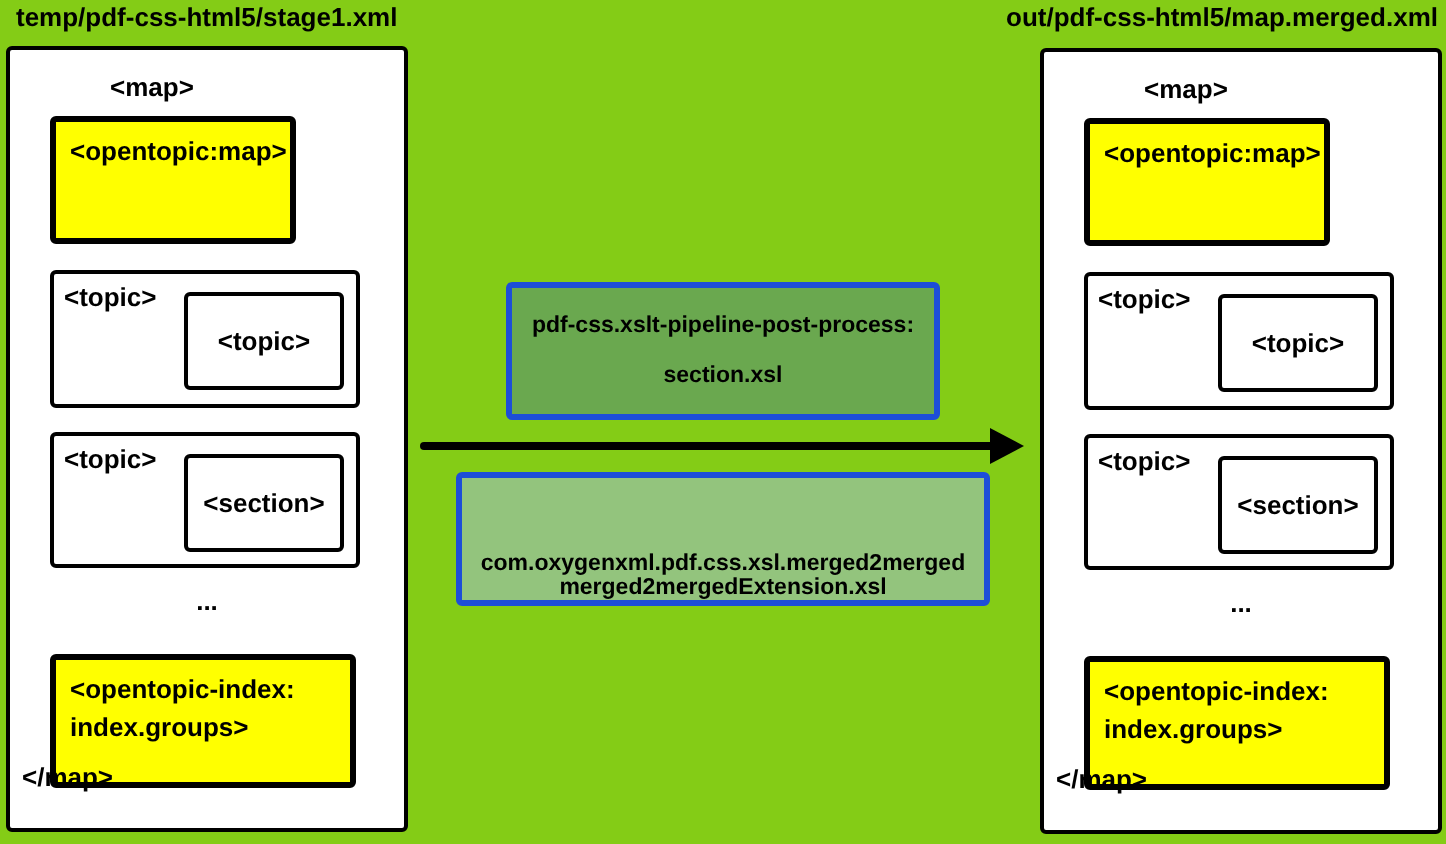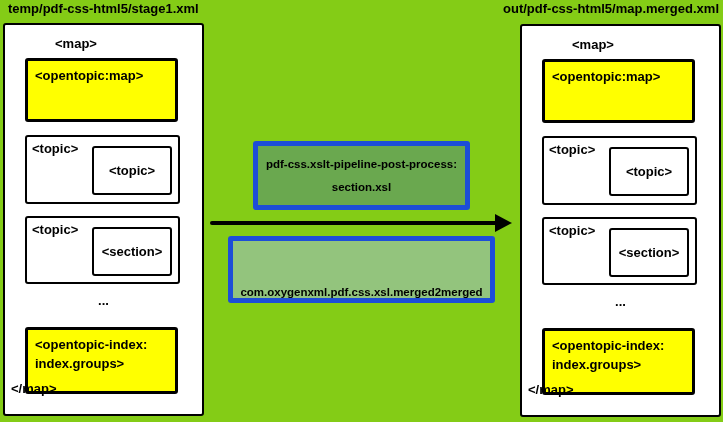--- a/index.html
+++ b/index.html
@@ -50,21 +50,21 @@
     box-sizing: border-box;
   }
   .hl-box {
     background: #ffff00;
     border-width: 3px;
     font-size: 13px;
     font-weight: bold;
     padding: 5px 7px;
     line-height: 19px;
   }
-  .yellow-1 { left: 20px; top: 33px;  width: 153px; height: 64px; }
+  .yellow-1 { left: 20px; top: 33px;  width: 123px; height: 64px; }
   .yellow-2 { left: 20px; top: 302px; width: 153px; height: 67px; }
 
   .topic-box-1 { left: 20px; top: 110px; width: 155px; height: 69px; }
   .topic-box-2 { left: 20px; top: 191px; width: 155px; height: 68px; }
   .topic-box .outer-label {
     position: absolute;
     left: 5px; top: 4px;
     font-size: 13px;
     font-weight: bold;
   }
@@ -87,21 +87,21 @@
     position: absolute;
     left: 0; top: 268px;
     width: 100%;
     text-align: center;
     font-size: 13px;
     font-weight: bold;
   }
 
   .process-box {
     position: absolute;
-    border: 5px solid #1d4ed8;
+    border: 3px solid #1d4ed8;
     border-radius: 3px;
     box-sizing: border-box;
     display: flex;
     flex-direction: column;
     align-items: center;
     justify-content: space-evenly;
     text-align: center;
     font-size: 11.5px;
     font-weight: bold;
     white-space: nowrap;
@@ -166,20 +166,21 @@
   <div class="process-box stage-box">
     <div>pdf-css.xslt-pipeline-post-process:</div>
     <div>section.xsl</div>
   </div>
 
   <div class="arrow-line"></div>
   <div class="arrow-head"></div>
 
   <div class="process-box extension-box">
     <div>com.oxygenxml.pdf.css.xsl.merged2merged</div>
+    <div>merged2mergedExtension.xsl</div>
   </div>
 
   <div class="file-title right">out/pdf-css-html5/map.merged.xml</div>
 
   <div class="panel right">
     <div class="tag-label map-open">&lt;map&gt;</div>
 
     <div class="box hl-box yellow-1">
       <span>&lt;opentopic:map&gt;</span>
     </div>

